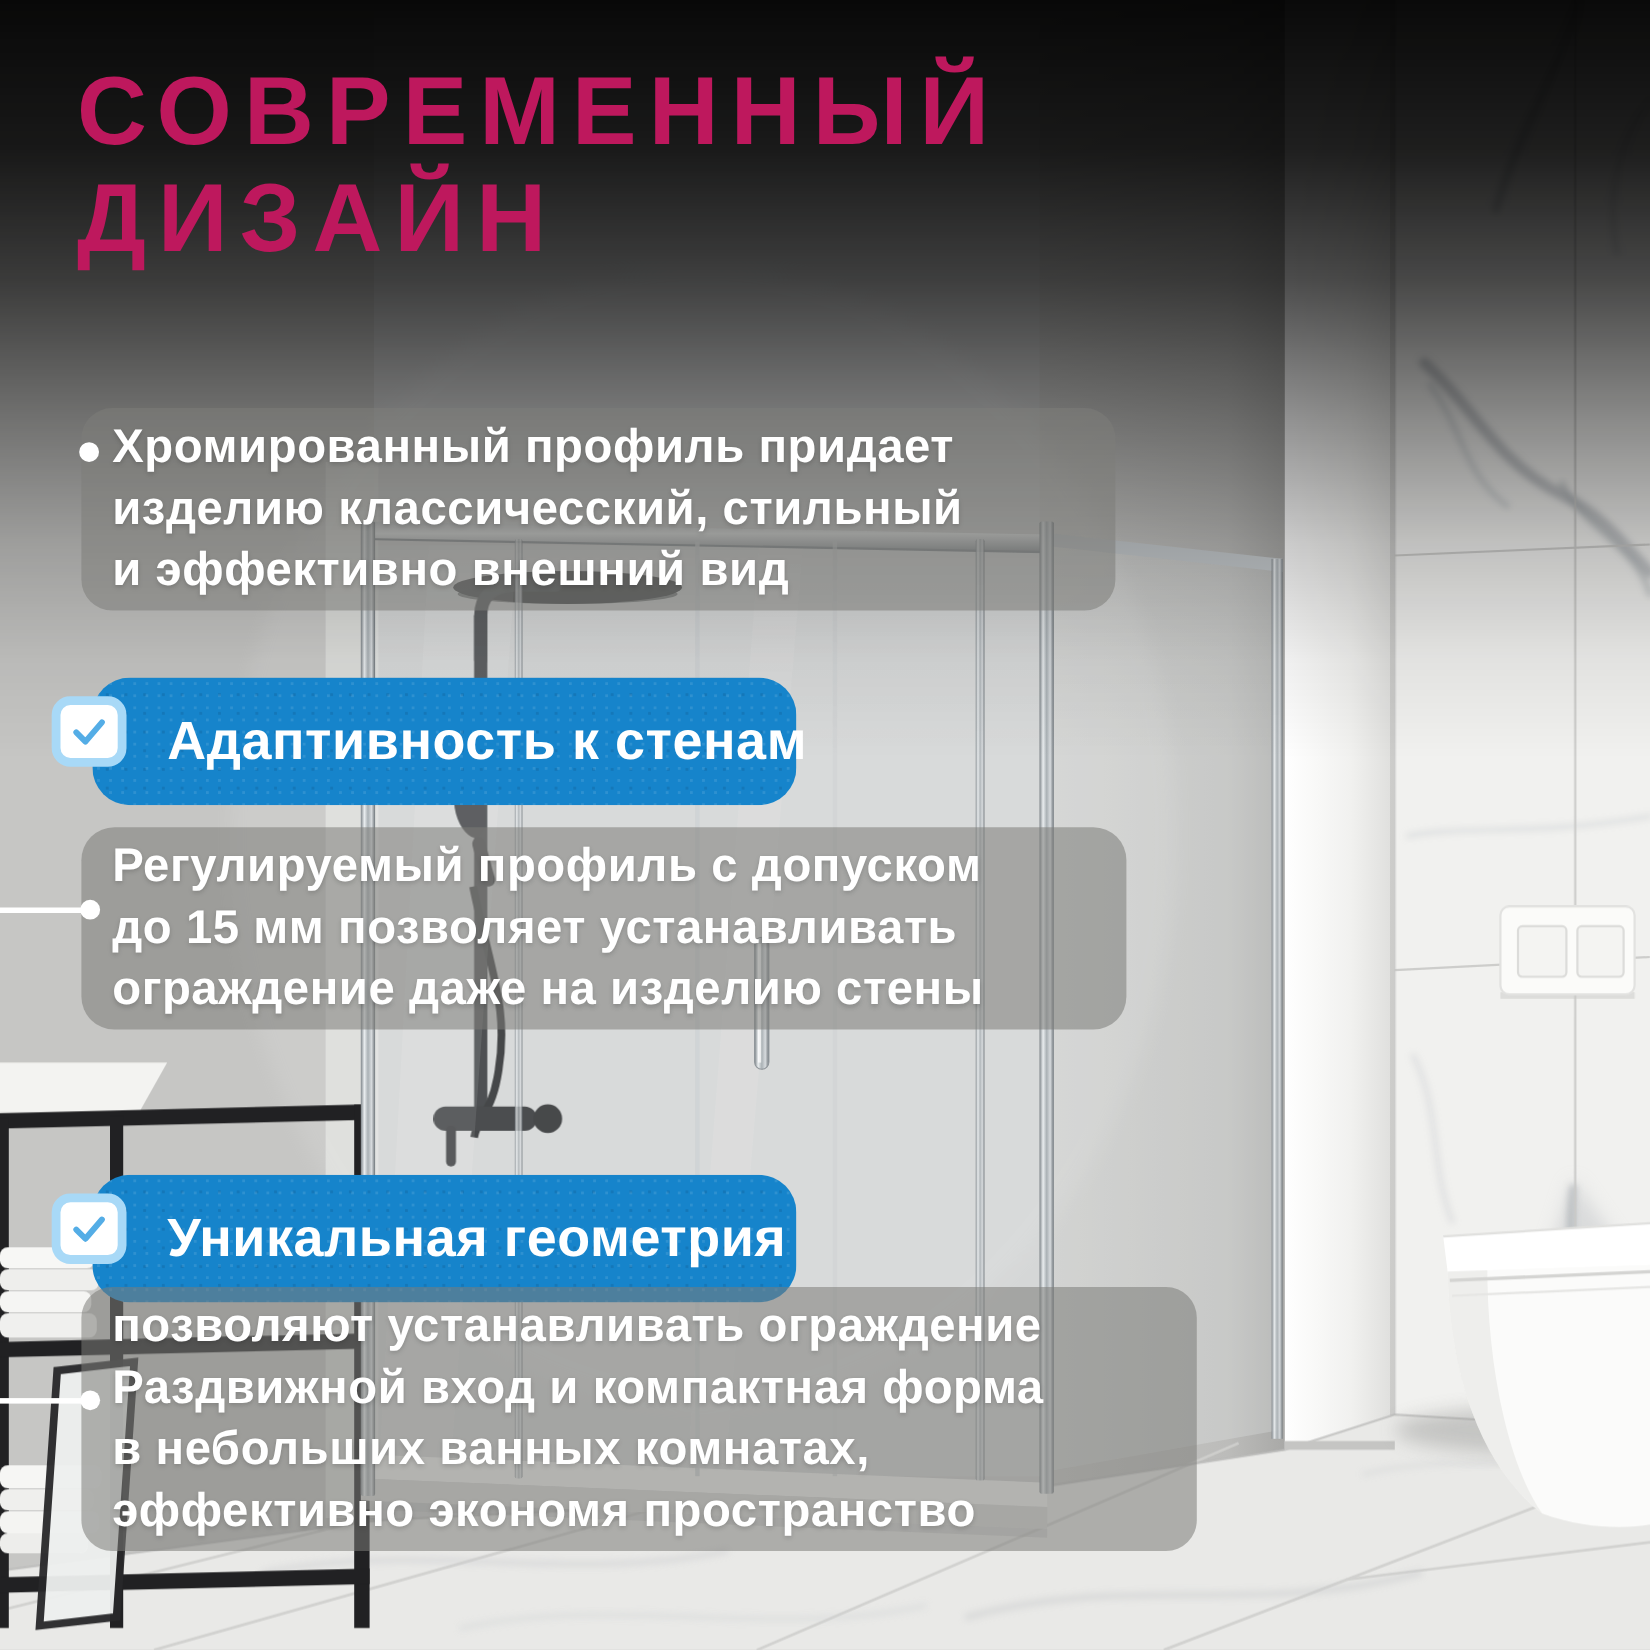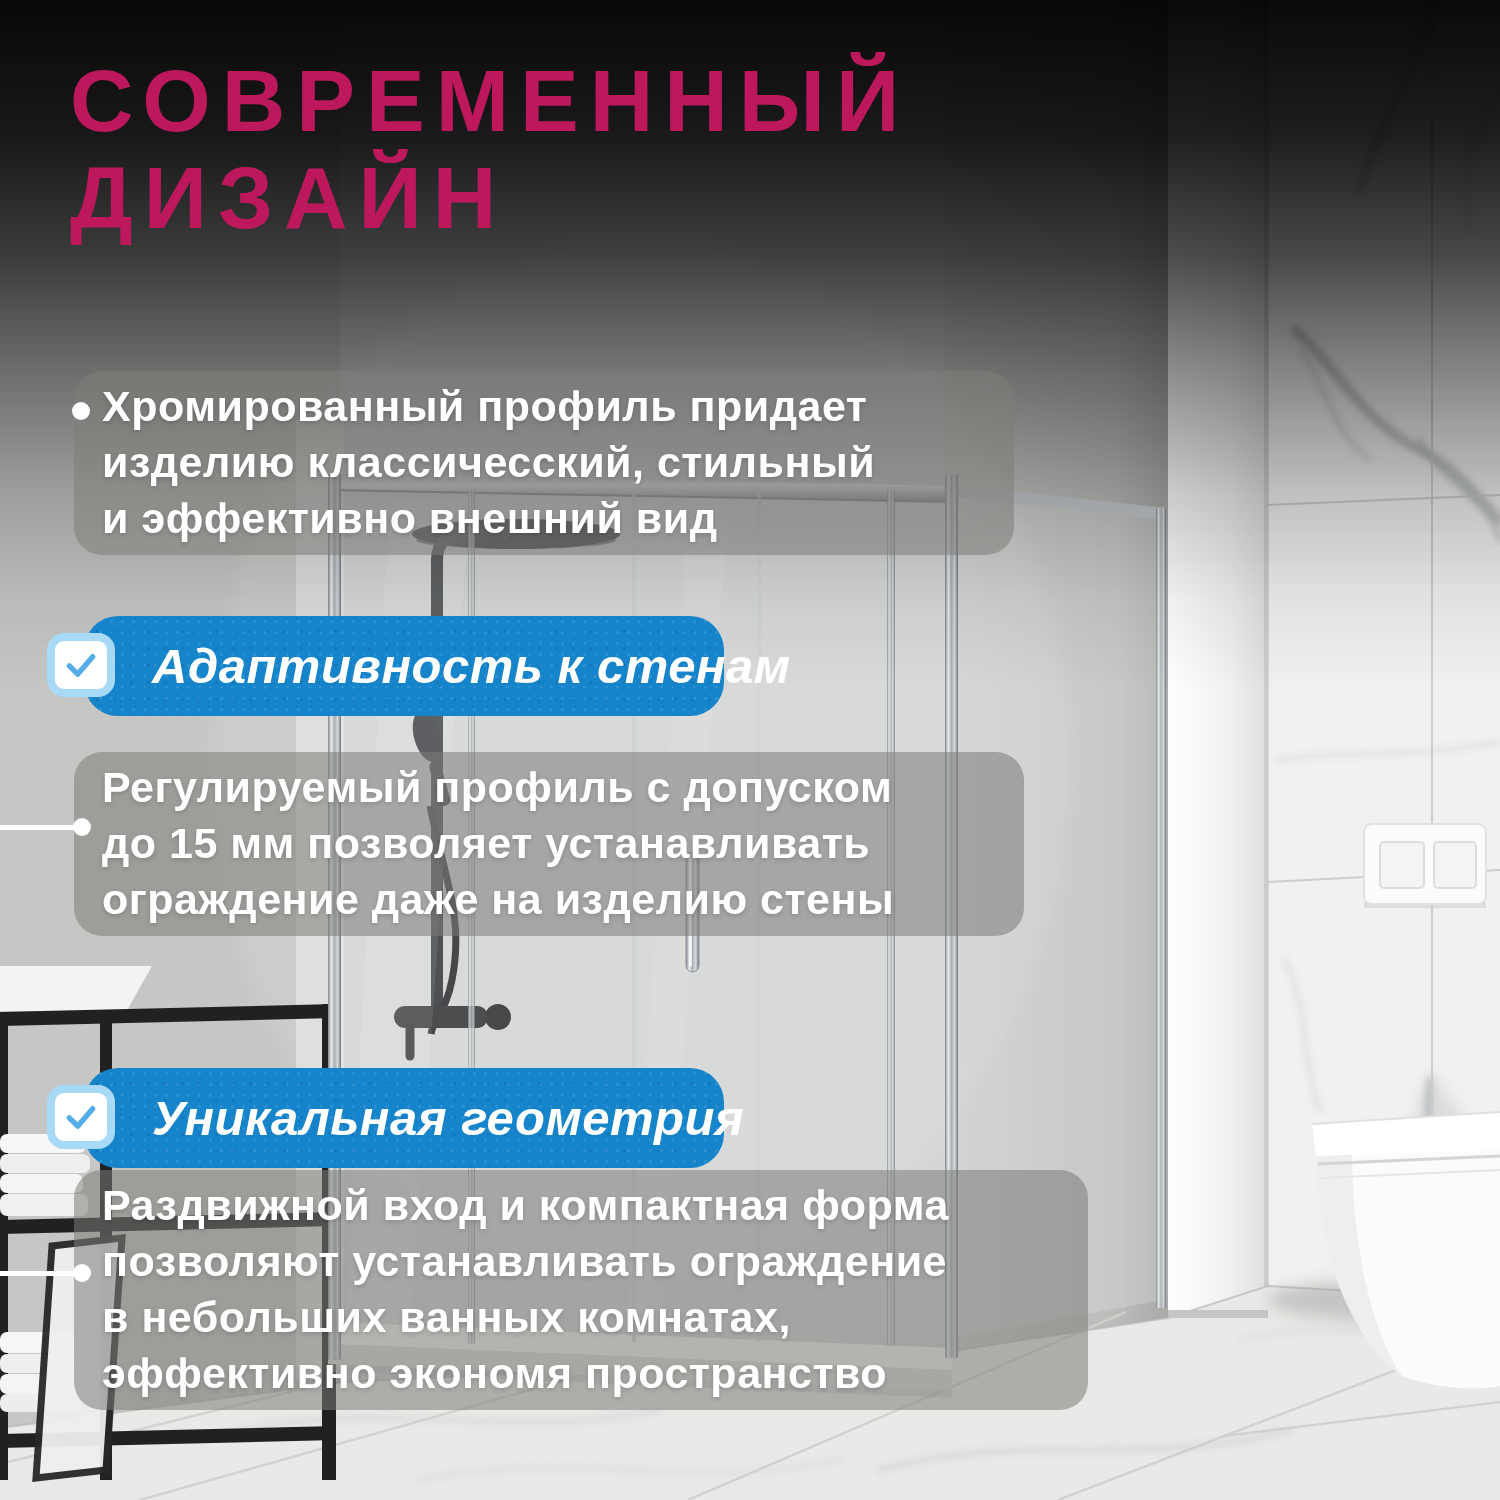--- a/index.html
+++ b/index.html
@@ -27,42 +27,42 @@
   .title span{display:block;}
   .card{
     position:absolute;color:#ffffff;font-weight:bold;
     background:rgba(124,124,121,0.55);
     border-radius:28px;padding:7px 28px 9px 28px;
     font-size:43px;line-height:56px;letter-spacing:0.5px;
     text-shadow:0 2px 5px rgba(0,0,0,0.18);
   }
   .card span{display:block;white-space:nowrap;}
   .card1{left:74px;top:336px;width:884px;margin-top:35px;}
-  .card2{left:74px;top:752px;width:894px;}
+  .card2{left:74px;top:752px;width:894px;border-radius:30px;}
   .card3{left:74px;top:1170px;width:958px;}
   .dot{
     position:absolute;width:18px;height:18px;border-radius:50%;background:#ffffff;
   }
   .dot1{left:72px;top:402px;}
   .dot2{left:73px;top:818px;}
   .dot3{left:73px;top:1264px;}
   .callout-line{
     position:absolute;height:5px;background:#ffffff;left:0;width:76px;
   }
   .line2{top:825px;}
   .line3{top:1271px;}
   .badge{
-    position:absolute;width:640px;height:100px;border-radius:34px;
+    position:absolute;width:640px;height:116px;border-radius:34px;
     background-color:#1684cb;
     background-image:
       radial-gradient(rgba(255,255,255,0.10) 1.2px, rgba(255,255,255,0) 1.7px),
       radial-gradient(rgba(8,40,72,0.14) 1.2px, rgba(8,40,72,0) 1.7px);
     background-size:11px 11px,17px 17px;
     background-position:0 0,5px 7px;
-    display:flex;align-items:center;font-style:italic;
+    display:flex;align-items:center;
   }
   .badge1{left:84px;top:616px;}
   .badge2{left:84px;top:1028px;margin-top:40px;}
   .badge-label{
     color:#ffffff;font-weight:bold;font-size:49px;letter-spacing:0.5px;
     margin-left:68px;white-space:nowrap;
   }
   .checkbox{
     position:absolute;left:-37px;top:17px;width:52px;height:48px;
     background:#ffffff;border:8px solid #a8d9f7;border-radius:17px;
@@ -275,21 +275,21 @@
   <div class="badge badge2">
     <span class="checkbox">
       <svg viewBox="0 0 24 24" fill="none">
           <path d="M5 12.5 L10 17.5 L19 7" stroke="#54ade6" stroke-width="3.2" stroke-linecap="round" stroke-linejoin="round"></path>
         </svg>
     </span>
     <span class="badge-label">Уникальная геометрия</span>
   </div>
 
   <div class="card card3">
+    <span>позволяют устанавливать ограждение</span>
     <span>Раздвижной вход и компактная форма</span>
-    <span>позволяют устанавливать ограждение</span>
     <span>в небольших ванных комнатах,</span>
     <span>эффективно экономя пространство</span>
   </div>
   <span class="callout-line line3"></span>
   <span class="dot dot3"></span>
 
 </div>
 
 </body></html>

